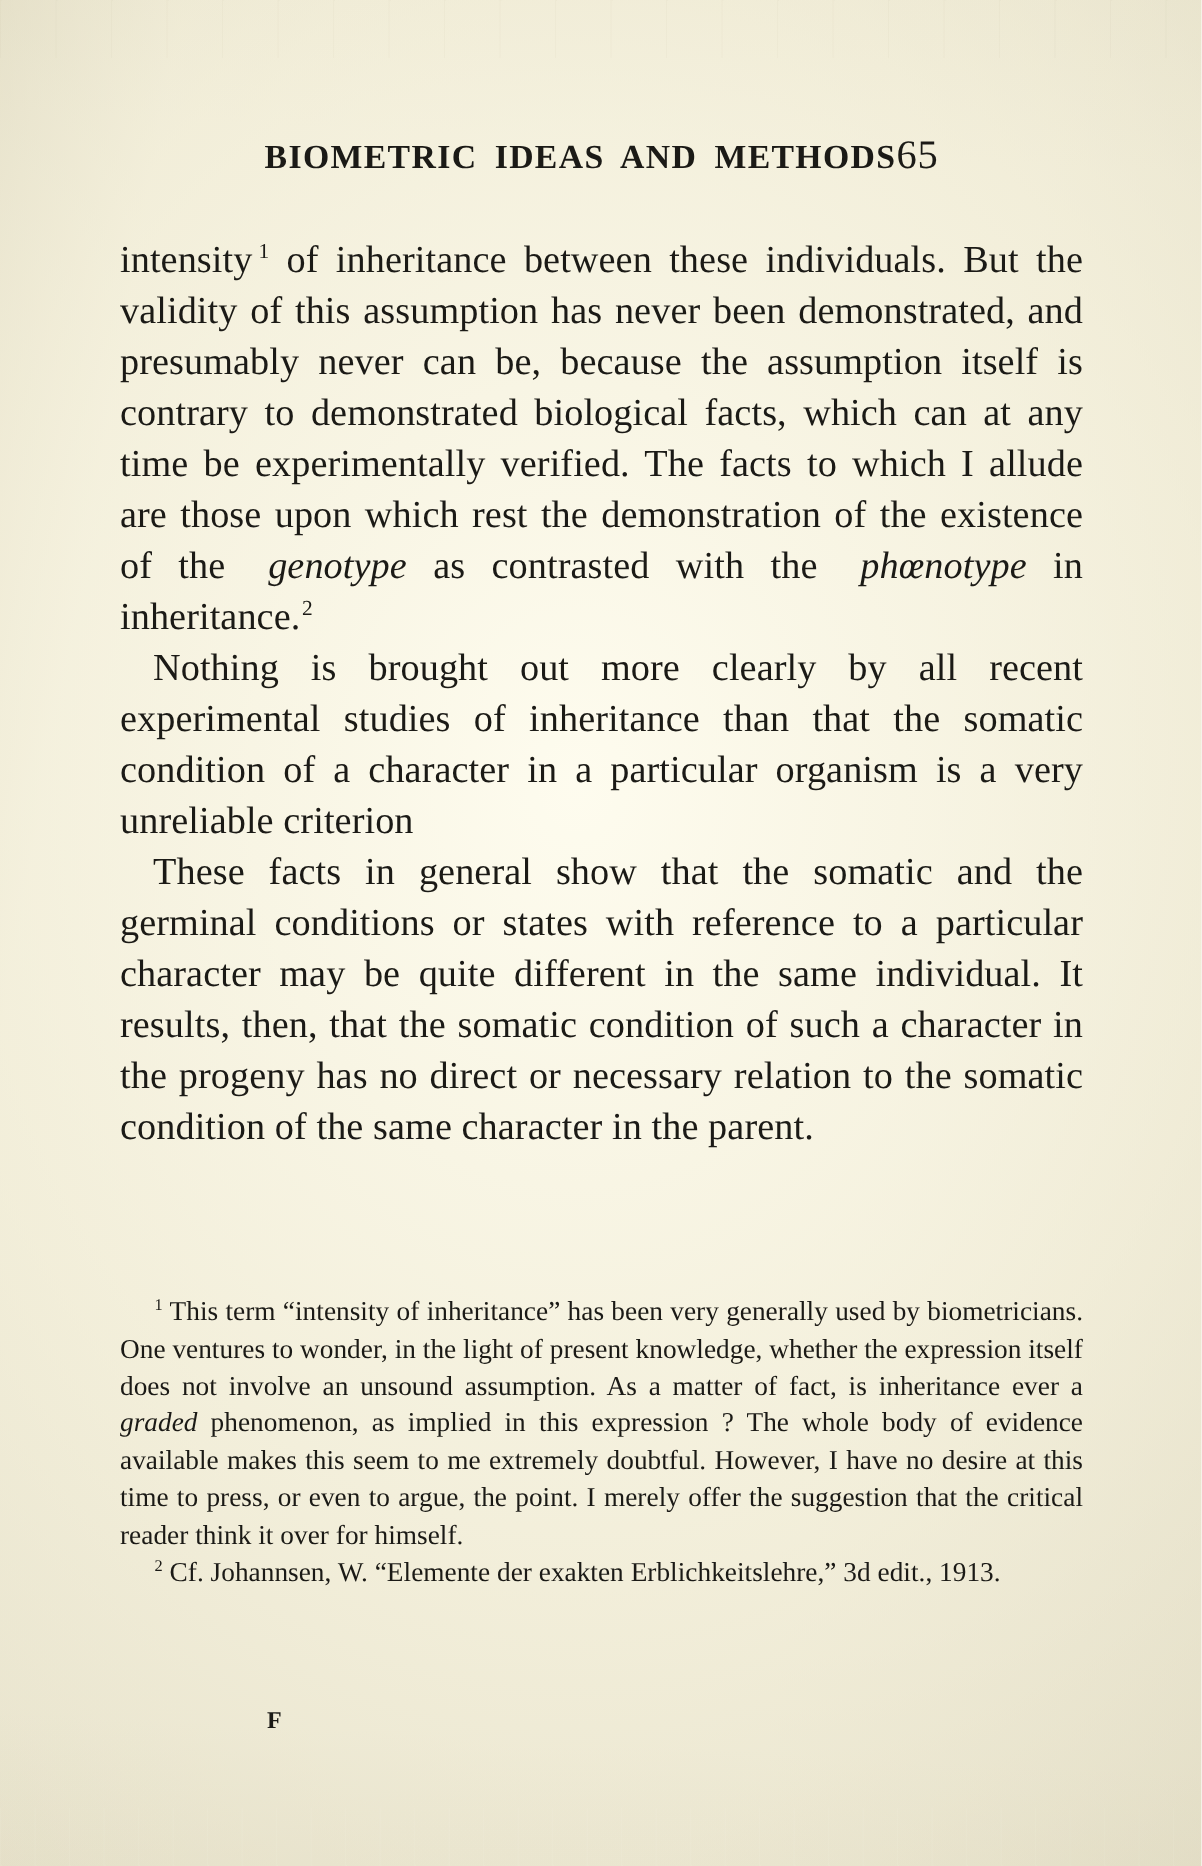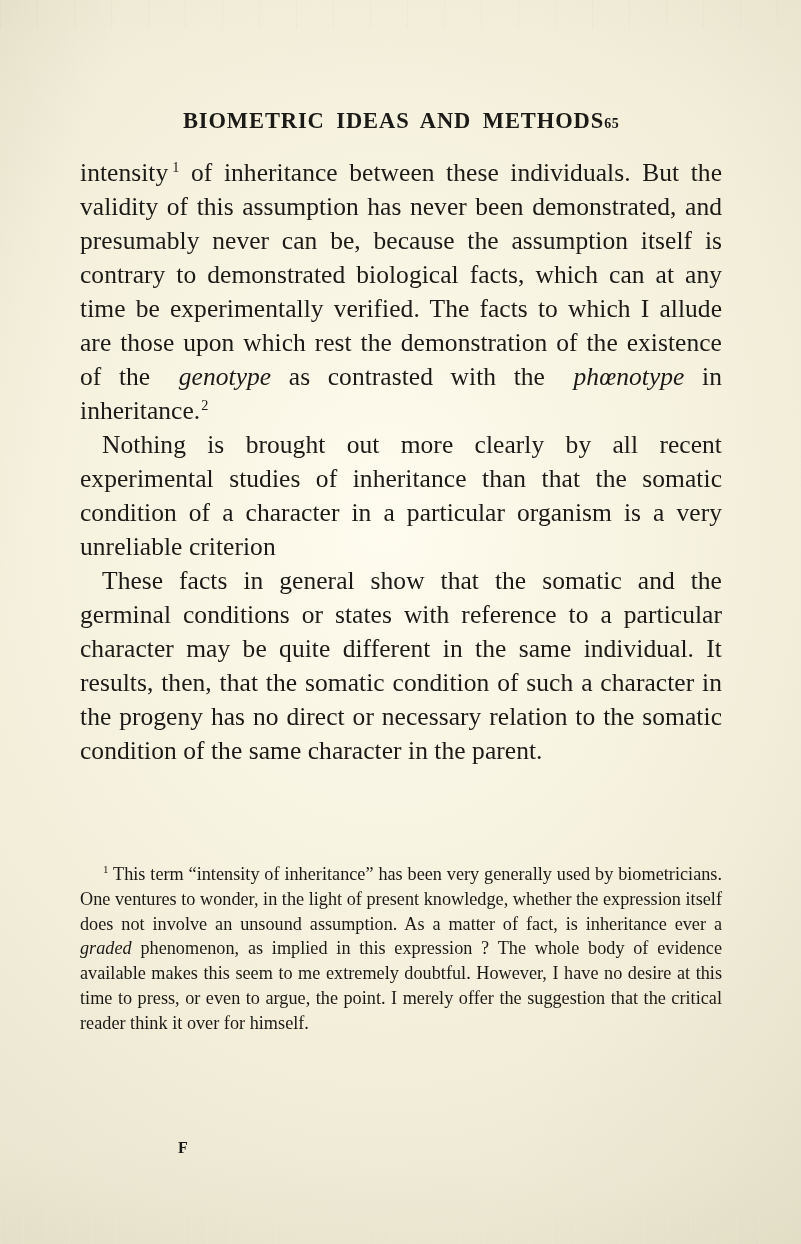--- a/index.html
+++ b/index.html
@@ -53,36 +53,36 @@
   #content {
     position: absolute;
     inset: 0;
     z-index: 2;
   }
 
   
   .running-head {
     position: absolute;
     left: 80px;
-    top: 108px;
+    top: 88px;
     width: 642px;
     display: flex;
     align-items: baseline;
     justify-content: center;
   }
   .running-head-title {
     font-size: 22.5px;
     font-weight: bold;
     letter-spacing: 0.9px;
     word-spacing: 5px;
     white-space: nowrap;
   }
   .running-head-folio {
-    font-size: 14px;
-    font-weight: bold;
+    font-size: 27px;
+    font-weight: normal;
     letter-spacing: 0.5px;
   }
 
   
   .body-block {
     position: absolute;
     left: 80px;
     top: 156px;
     width: 642px;
   }
@@ -163,18 +163,19 @@
     </div>
 
     <div class="body-block" id="body-block">
         <p class="body-par">intensity<sup class="spaced">1</sup> of inheritance between these individuals. But the validity of this assumption has never been demonstrated, and presumably never can be, because the assumption itself is contrary to demonstrated biological facts, which can at any time be experimentally verified. The facts to which I allude are those upon which rest the demonstration of the existence of the <i>genotype</i> as contrasted with the <i>phœnotype</i> in inheritance.<sup>2</sup></p>
         <p class="body-par indent">Nothing is brought out more clearly by all recent experimental studies of inheritance than that the somatic condition of a character in a particular organism is a very unreliable criterion</p>
         <p class="body-par indent">These facts in general show that the somatic and the germinal conditions or states with reference to a particular character may be quite different in the same individual. It results, then, that the somatic condition of such a character in the progeny has no direct or necessary relation to the somatic condition of the same character in the parent.</p>
       </div>
 
     <div class="footnotes" id="footnote-block">
         <p class="footnote"><sup>1</sup> This term “intensity of inheritance” has been very generally used by biometricians. One ventures to wonder, in the light of present knowledge, whether the expression itself does not involve an unsound assumption. As a matter of fact, is inheritance ever a <i>graded</i> phenomenon, as implied in this expression ? The whole body of evidence available makes this seem to me extremely doubtful. However, I have no desire at this time to press, or even to argue, the point. I merely offer the suggestion that the critical reader think it over for himself.</p>
+        <p class="footnote"><sup>2</sup> Cf. Johannsen, W. “Elemente der exakten Erblichkeitslehre,” 3d edit., 1913.</p>
       </div>
 
     <div class="signature-mark">F</div>
 
   </div>
 </div>
 
 </body></html>

